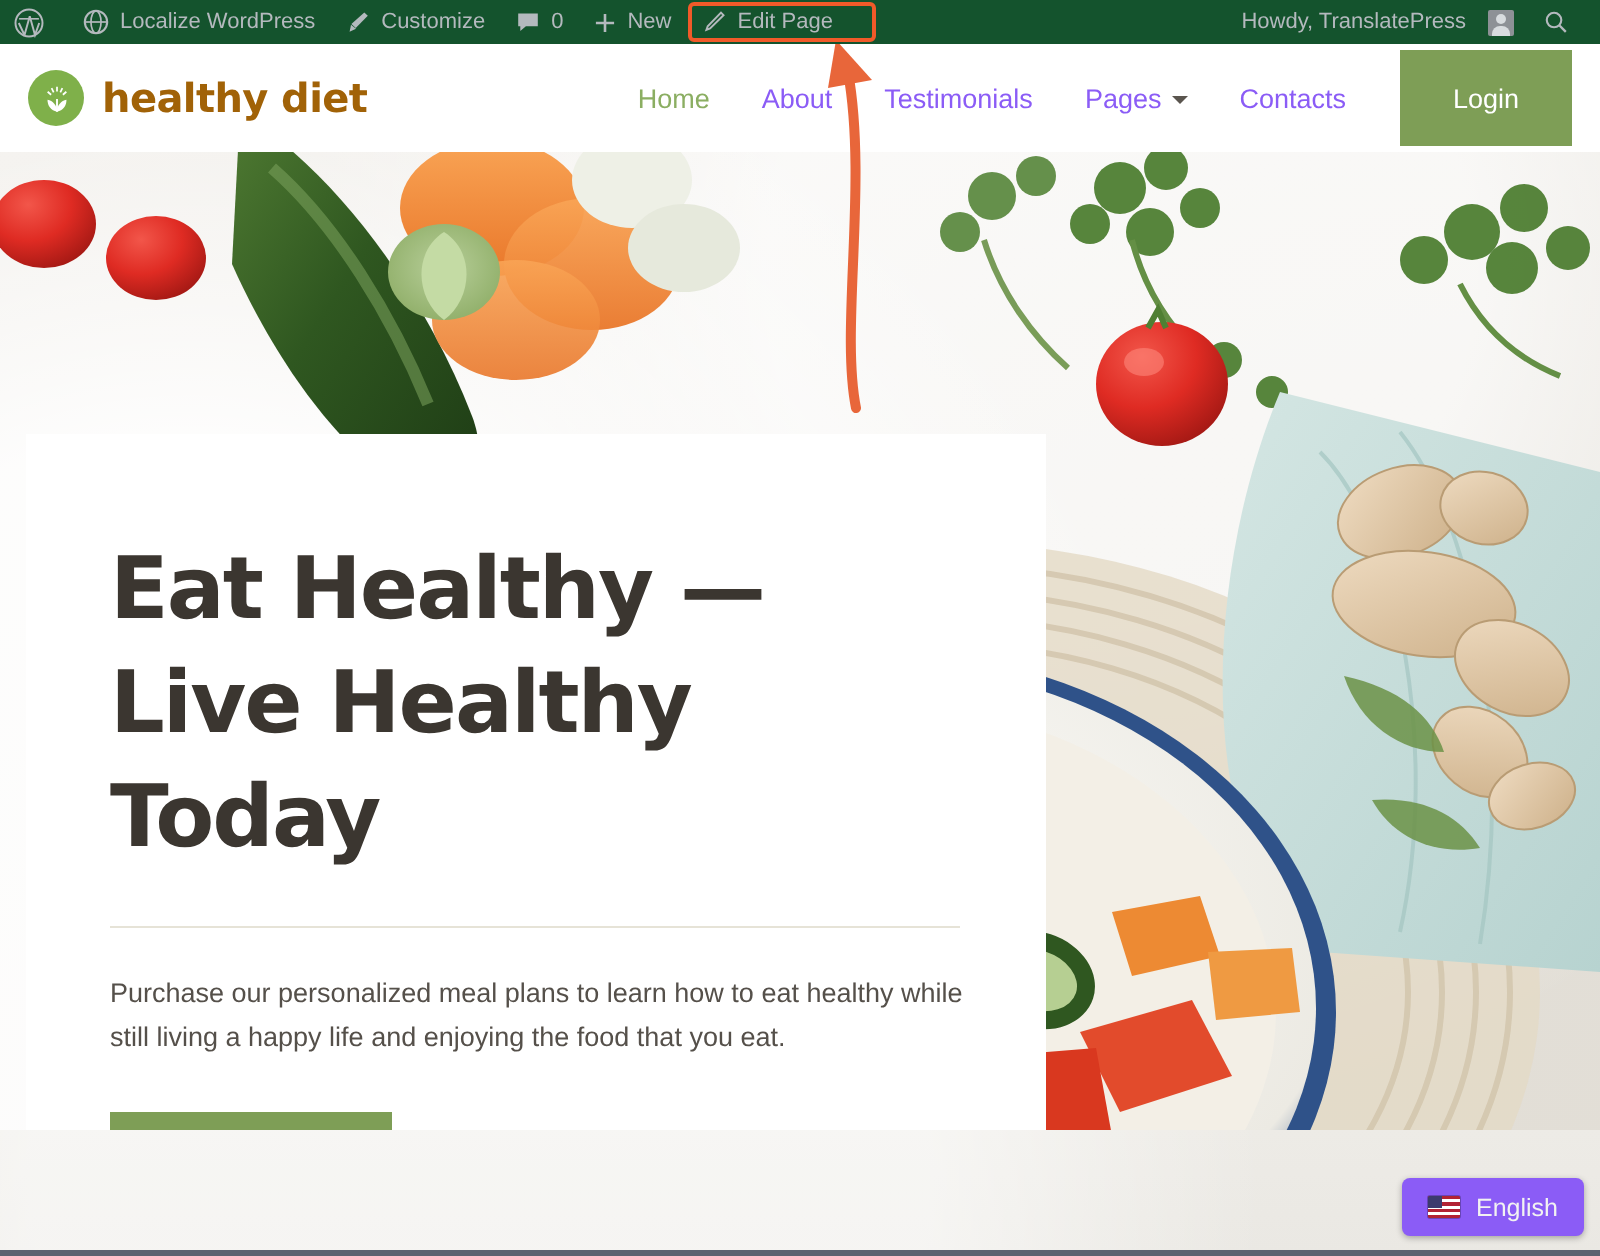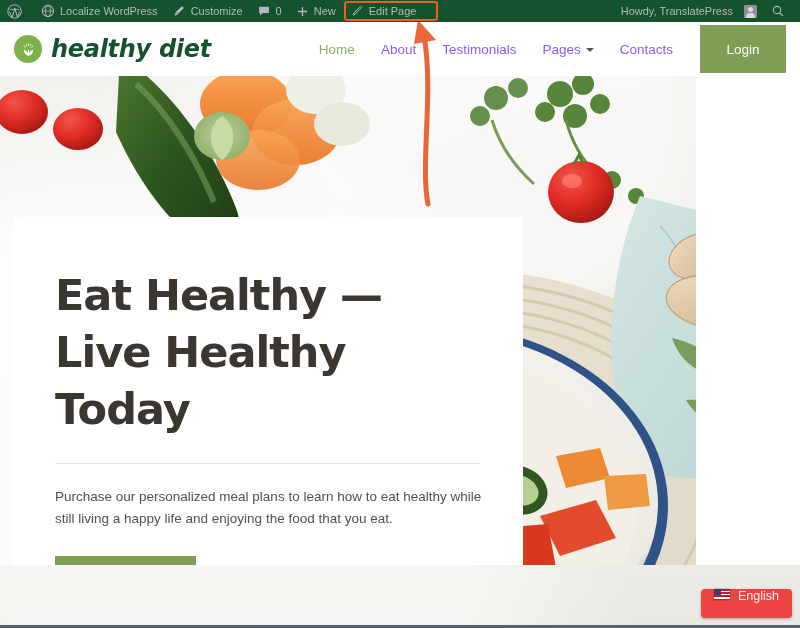--- a/index.html
+++ b/index.html
@@ -60,22 +60,22 @@
     z-index: 40;
   }
   .brand { display: flex; align-items: center; gap: 9px; margin-left: 14px; cursor: pointer; }
   .brand-logo {
     width: 28px; height: 28px; border-radius: 50%;
     background: #7fb04a;
     display: flex; align-items: center; justify-content: center;
   }
   .brand-name {
     font-family: "DejaVu Sans", sans-serif;
-    font-size: 24px; font-weight: bold; font-style: italic;
-    color: #14532d; letter-spacing: -0.3px;
+    font-size: 20px; font-weight: bold; 
+    color: #a16207; letter-spacing: -0.3px;
   }
   .nav {
     margin-left: auto; display: flex; align-items: center; gap: 0;
     font-size: 13.5px;
     text-align: right;
   }
   .nav a {
     color: #8b5cf6; text-decoration: none; padding: 0 13px;
     display: flex; align-items: center; gap: 5px; cursor: pointer;
   }
@@ -89,21 +89,21 @@
     margin-left: 14px; margin-right: 14px;
     width: 86px; height: 48px;
     background: #7e9e56; color: #fff;
     display: flex; align-items: center; justify-content: center;
     font-size: 13.5px; cursor: pointer;
   }
 
   
   .hero {
     position: absolute; top: 76px; left: 0;
-    width: 696px; height: 489px;
+    width: 800px; height: 489px;
     overflow: hidden;
     background: #86efac;
   }
   .hero-photo { position: absolute; inset: 0; }
 
   .marble {
     position: absolute; inset: 0;
     background:
       radial-gradient(circle at 12% 78%, rgba(255,255,255,.9) 0 30%, rgba(0,0,0,0) 62%),
       radial-gradient(circle at 70% 12%, rgba(255,255,255,.75) 0 25%, rgba(0,0,0,0) 60%),
@@ -155,23 +155,23 @@
   }
   .bottombar {
     position: absolute; left: 0; bottom: 0; width: 800px; height: 3px;
     background: #5a6170;
   }
 
   
   .lang-switcher {
     position: absolute; right: 8px; bottom: 10px;
     height: 29px; padding: 0 13px;
-    background: #ef4444; color: #f2f2f2;
+    background: #8b5cf6; color: #f2f2f2;
     border-radius: 4px;
-    display: flex; gap: 8px;
+    display: flex; align-items: center; gap: 8px;
     font-size: 12.5px; z-index: 50; cursor: pointer;
     box-shadow: 0 1px 3px rgba(0,0,0,.3);
   }
   .flag {
     width: 16px; height: 11px; border-radius: 1px; overflow: hidden;
     position: relative; background: #b22234; flex: none;
     box-shadow: 0 0 0 .5px rgba(0,0,0,.25);
   }
   .flag .stripes {
     position: absolute; inset: 0;

